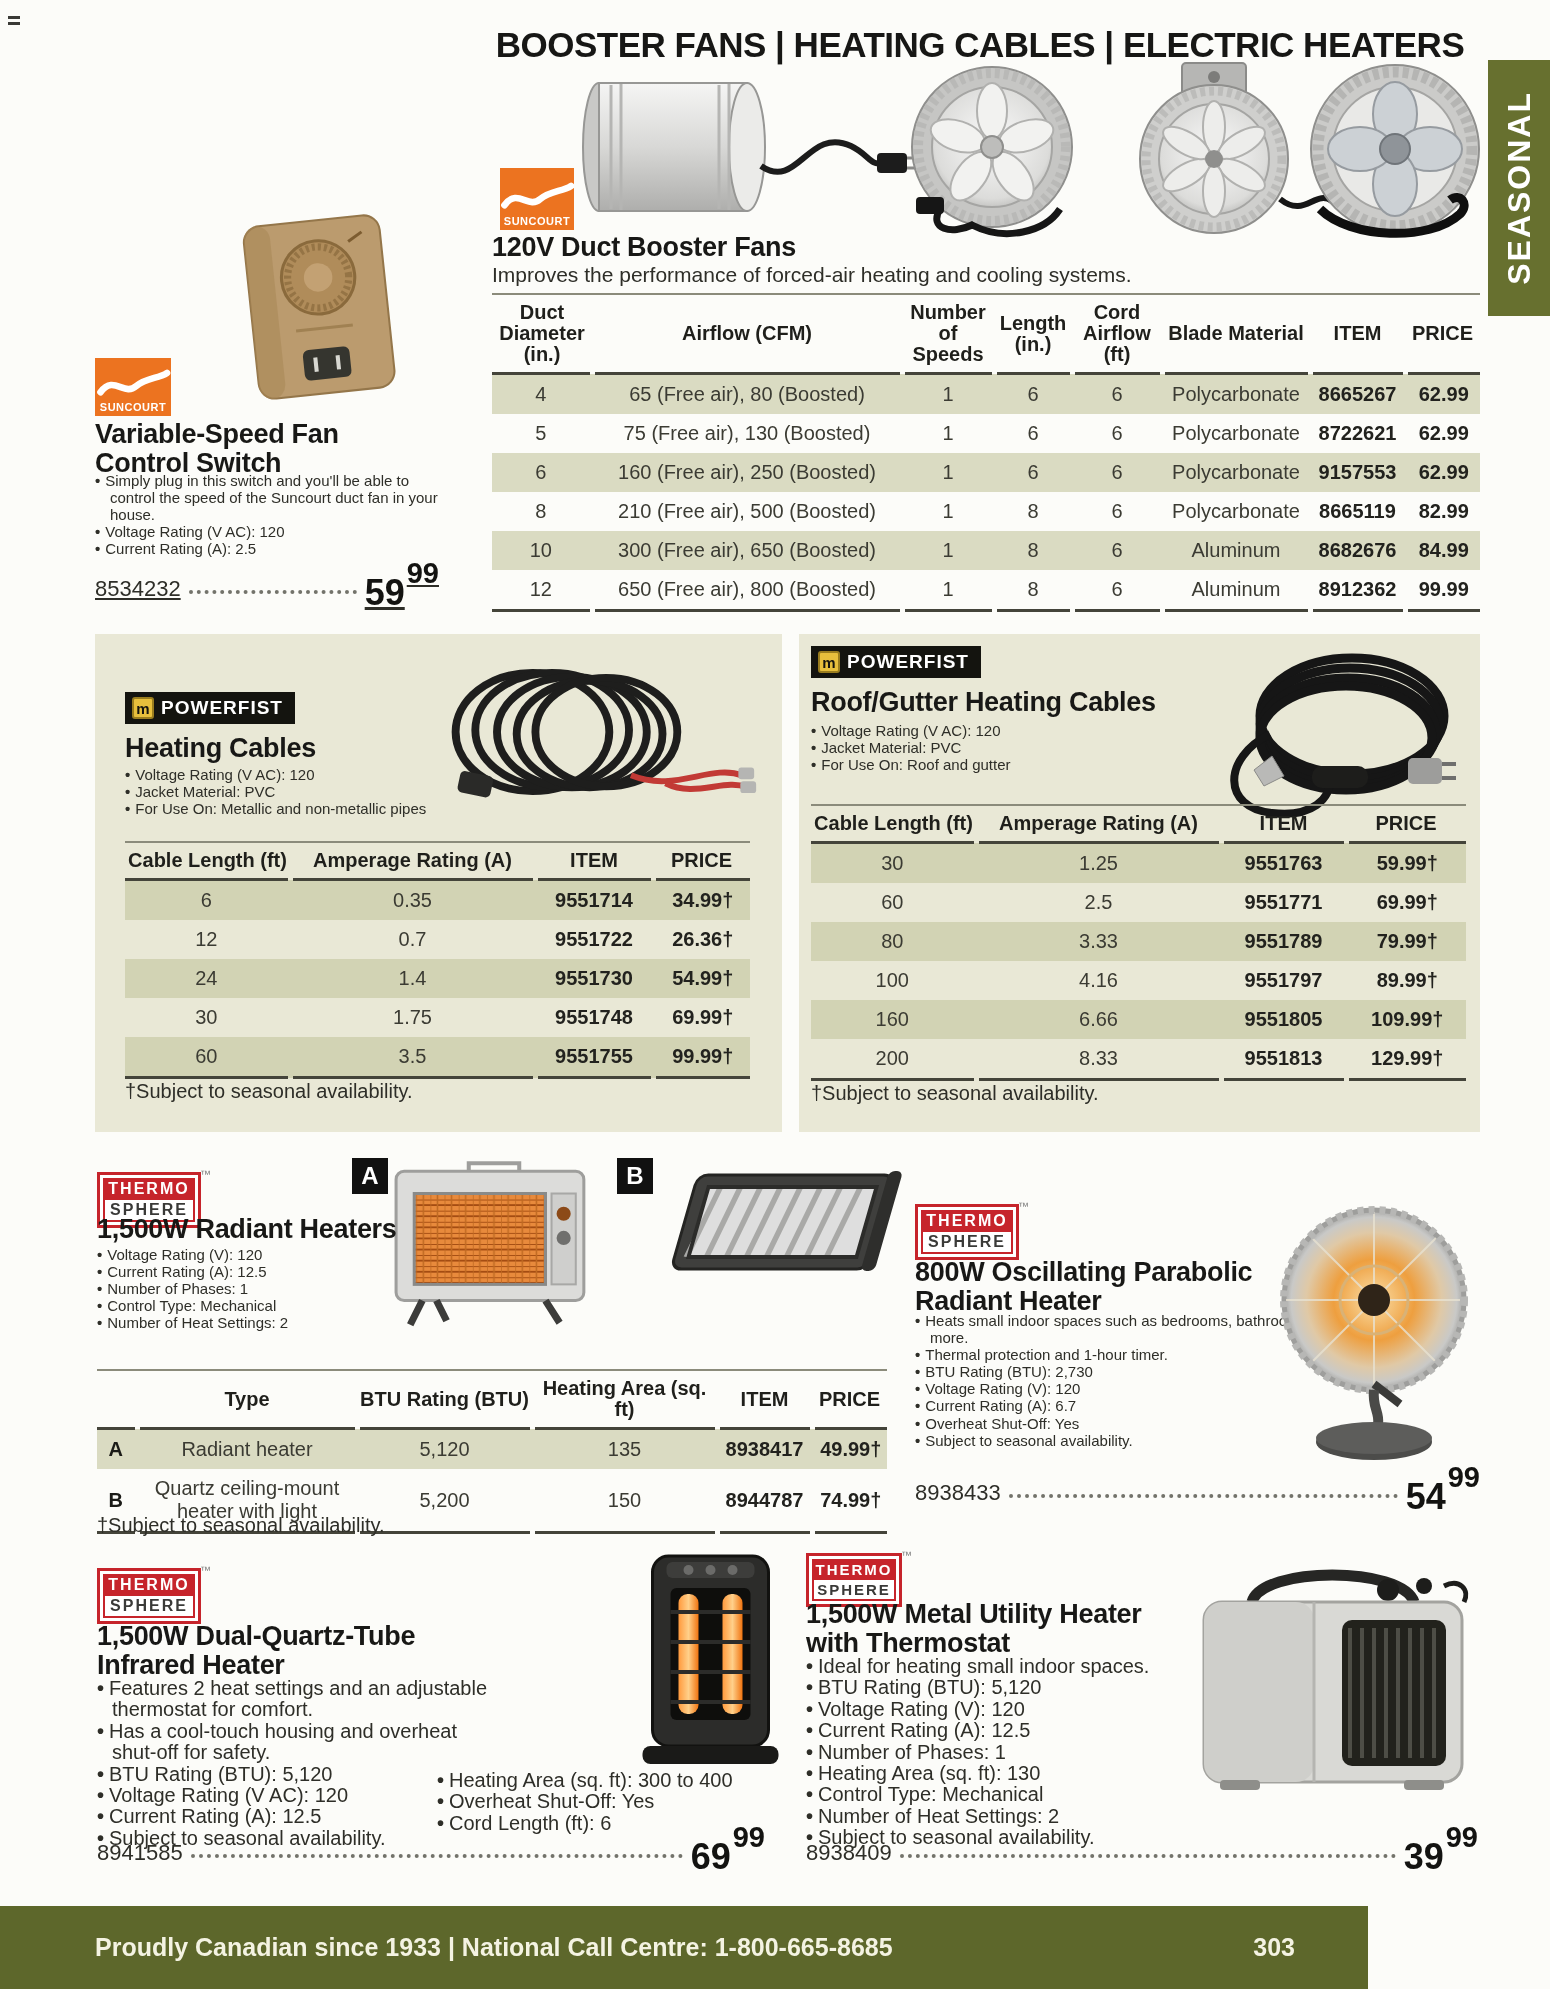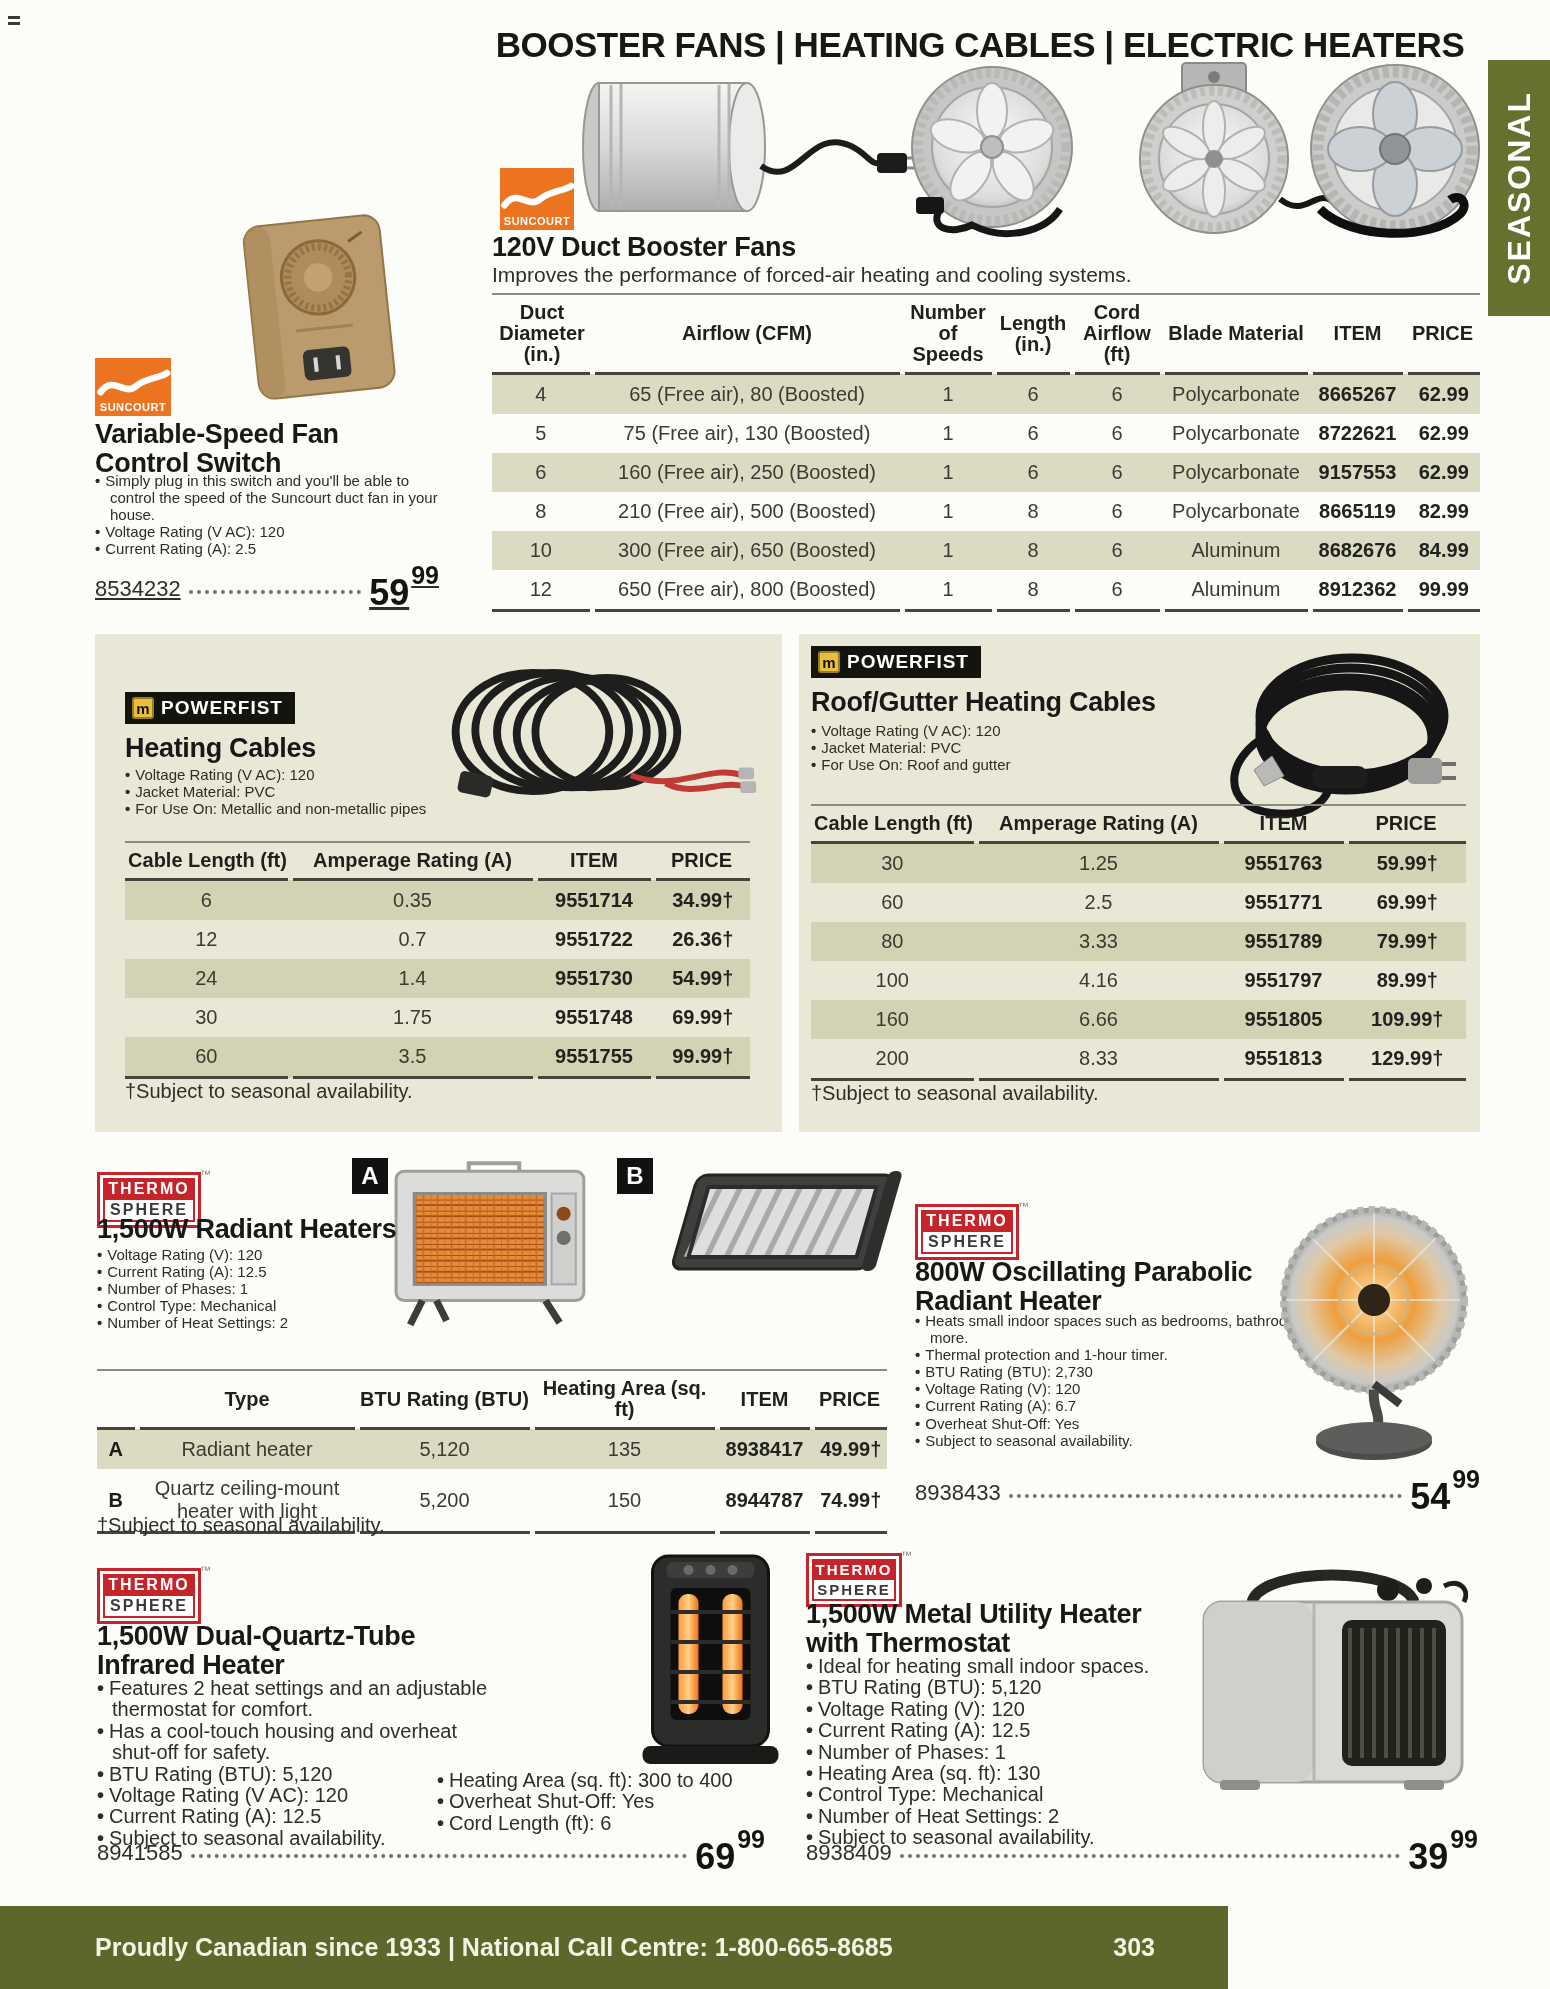--- a/index.html
+++ b/index.html
@@ -50,21 +50,21 @@
   .bullets li::before{content:"•";font-weight:700;margin-right:5px;}
   .bullets.tight{font-size:20px;line-height:1.07;}
   .note{font-size:20px;color:#2e2e28;}
 
   
   .price-row{display:flex;align-items:flex-end;}
   .item-no{font-size:22px;color:#2e2e28;padding-bottom:6px;}
   .leader{flex:1;margin:0 8px 14px 8px;border-bottom:4px dotted #73736b;}
   .big-price{display:inline-flex;align-items:flex-end;}
   .pr-d{font-size:36px;font-weight:800;color:#131311;line-height:0.82;}
-  .pr-c{font-size:25px;font-weight:800;color:#131311;line-height:1;margin-left:2px;
+  .pr-c{font-size:29px;font-weight:800;color:#131311;line-height:1;margin-left:2px;
         transform:translateY(-20px);}
 
   
   table.cat{border-collapse:collapse;table-layout:fixed;}
   table.cat th{font-weight:700;white-space:pre-line;text-align:center;vertical-align:middle;
                font-size:20px;line-height:1.05;padding:7px 2px;color:#1f1f1b;}
   table.cat td{text-align:center;vertical-align:middle;font-size:20px;padding:8px 2px;
                color:#3b3b33;background-clip:padding-box;}
   table.cat td:not(:first-child){border-left:5px solid transparent;}
   table.cat thead tr{border-top:2px solid #8b8b7b;border-bottom:3px solid#44443a;}
@@ -74,21 +74,21 @@
   table.cat.on-beige tbody tr:nth-child(odd) td{background:#d2d3b4;}
   table.cat.has-key td:first-child{font-weight:800;color:#1b1b17;}
 
   
   .panel{background:#e9e8d6;}
 
   .badge{width:36px;height:36px;background:#111;color:#fff;font-weight:800;font-size:24px;
          display:flex;align-items:center;justify-content:center;}
 
   
-  .footer{left:0;top:1906px;width:1228px;height:83px;background:#5d672b;display:flex;
+  .footer{left:0;top:1906px;width:1368px;height:83px;background:#5d672b;display:flex;
           align-items:center;}
   .footer .f-left{color:#f4f3e2;font-size:25px;font-weight:700;margin-left:95px;}
   .footer .f-right{color:#f4f3e2;font-size:25px;font-weight:700;margin-left:auto;margin-right:73px;}
 </style>
 </head>
 <body>
 
 <div class="page" data-name="catalog-page">
 
   <div class="abs corner-mark" data-name="corner-mark-icon">

